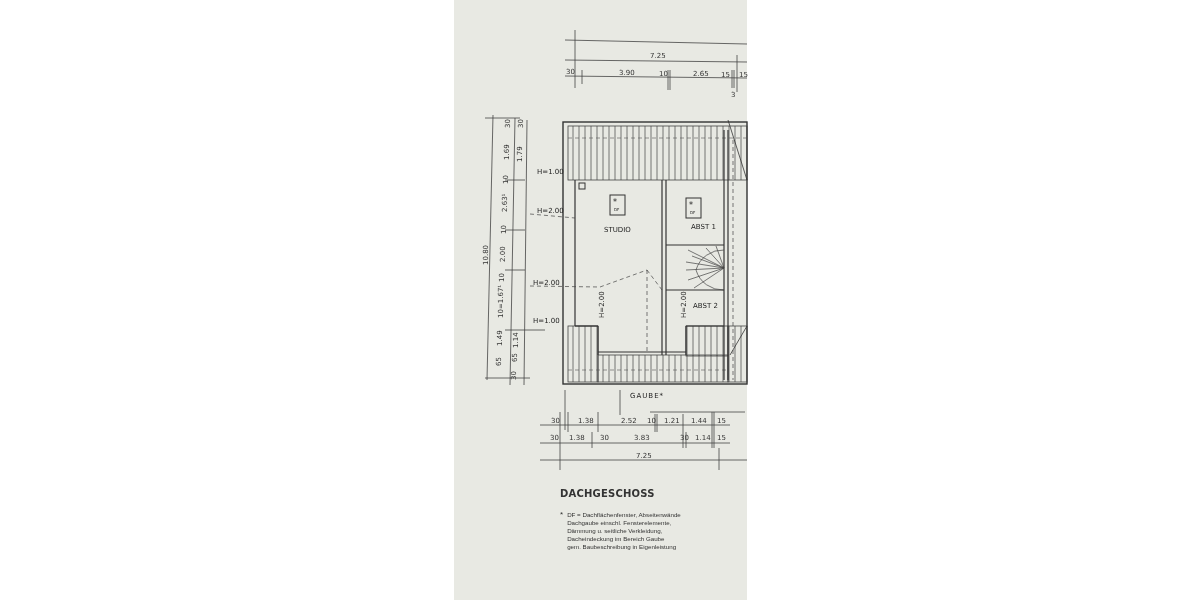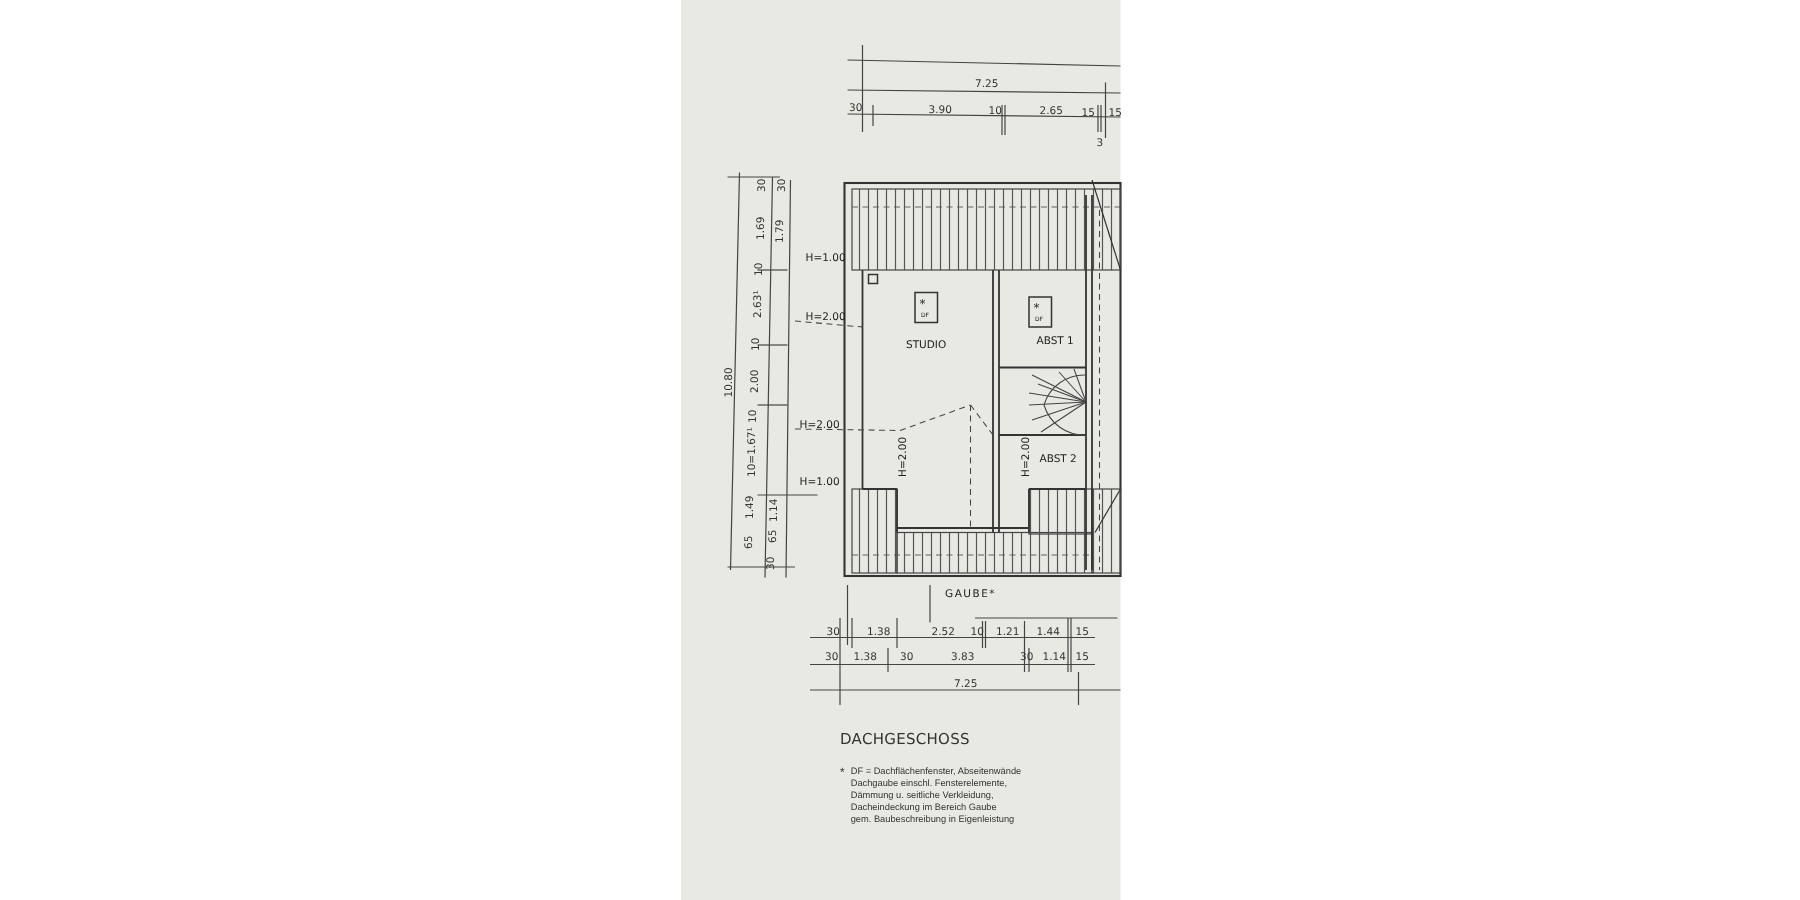--- a/index.html
+++ b/index.html
@@ -2,21 +2,21 @@
 <html><head>
 <meta charset="utf-8">
 <style>
   html,body{margin:0;padding:0;}
   body{width:1200px;height:600px;background:#ffffff;position:relative;overflow:hidden;font-family:"DejaVu Sans",sans-serif;}
   #paper{position:absolute;left:454px;top:0;width:293px;height:600px;background:#e8e9e3;}
   #plan-svg{position:absolute;left:0;top:0;width:1200px;height:600px;}
   .dim{font-family:"DejaVu Sans",sans-serif;font-size:7px;fill:#333;}
   .lbl{font-family:"DejaVu Sans",sans-serif;font-size:7px;fill:#222;}
   #legend{position:absolute;left:560px;top:488px;width:190px;}
-  #legend-title{font-family:"DejaVu Sans",sans-serif;font-size:10px;color:#333;letter-spacing:0.2px;margin-bottom:12px;}
+  #legend-title{font-family:"DejaVu Sans",sans-serif;font-size:10px;color:#333;letter-spacing:0.2px;margin-bottom:12px;font-weight:bold;}
   #legend-note{display:flex;gap:4px;font-family:"Liberation Sans",sans-serif;font-size:6.2px;color:#333;line-height:8px;}
   #legend-star{font-size:8px;line-height:8px;}
   #legend-lines div{white-space:nowrap;}
 </style>
 </head>
 <body>
 
 <div id="paper"></div>
 
 <svg id="plan-svg" viewBox="0 0 1200 600" xmlns="http://www.w3.org/2000/svg">

